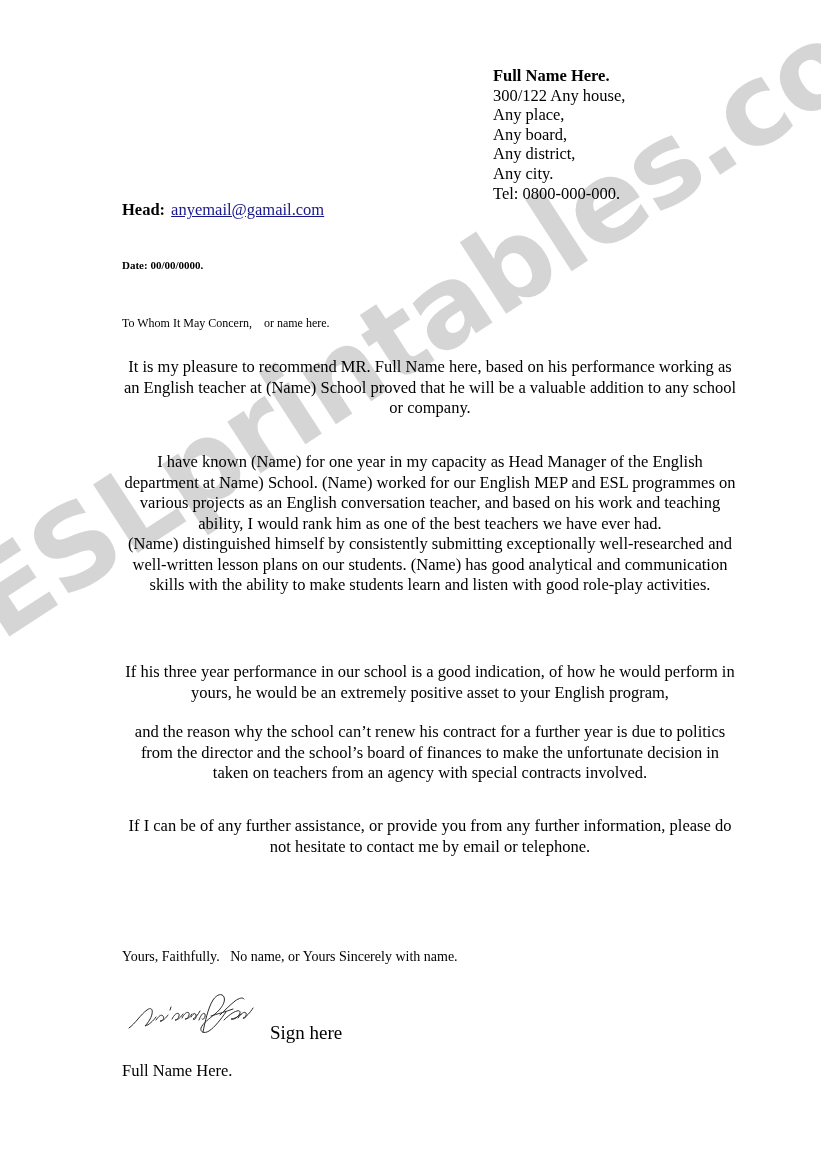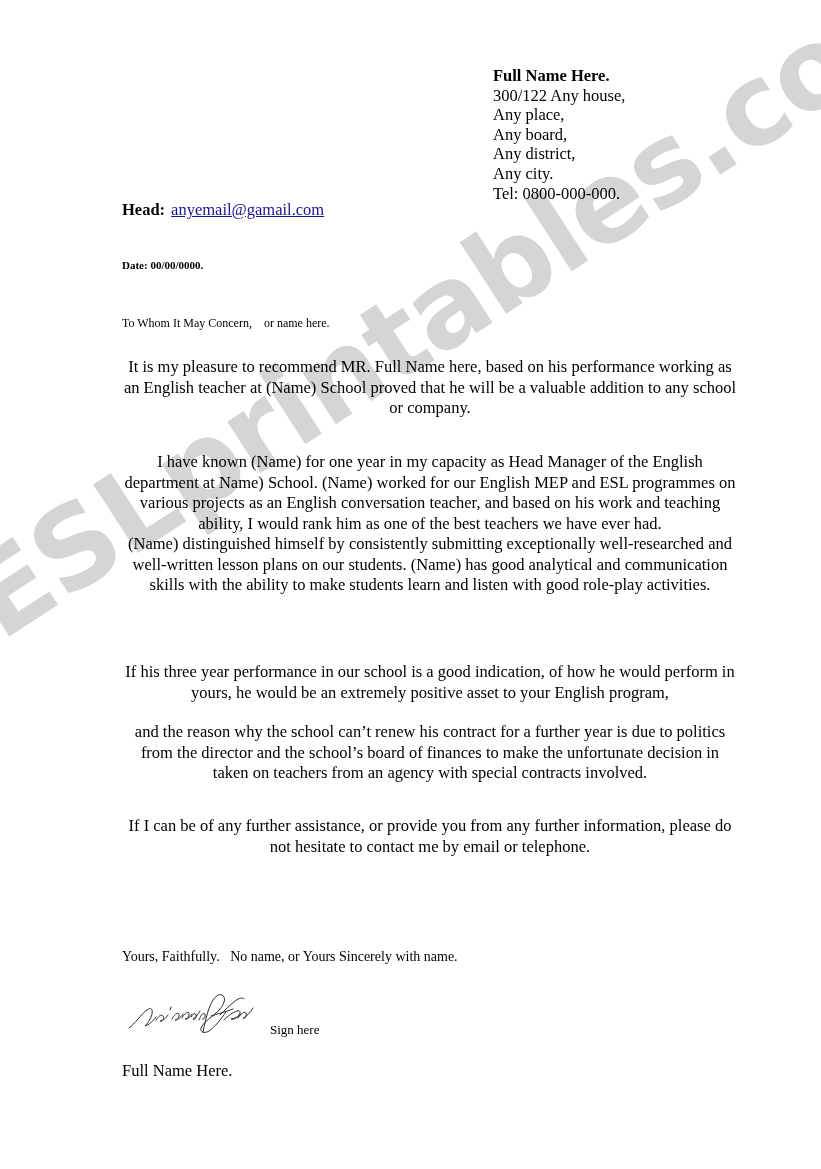--- a/index.html
+++ b/index.html
@@ -121,21 +121,21 @@
     height: 50px;
   }
   .signature-wrap svg {
     display: block;
   }
 
   .sign-here {
     position: absolute;
     left: 270px;
     top: 1022px;
-    font-size: 13px;
+    font-size: 19px;
     white-space: nowrap;
   }
 
   .final-name {
     position: absolute;
     left: 122px;
     top: 1061px;
     font-size: 16.5px;
     white-space: nowrap;
   }

